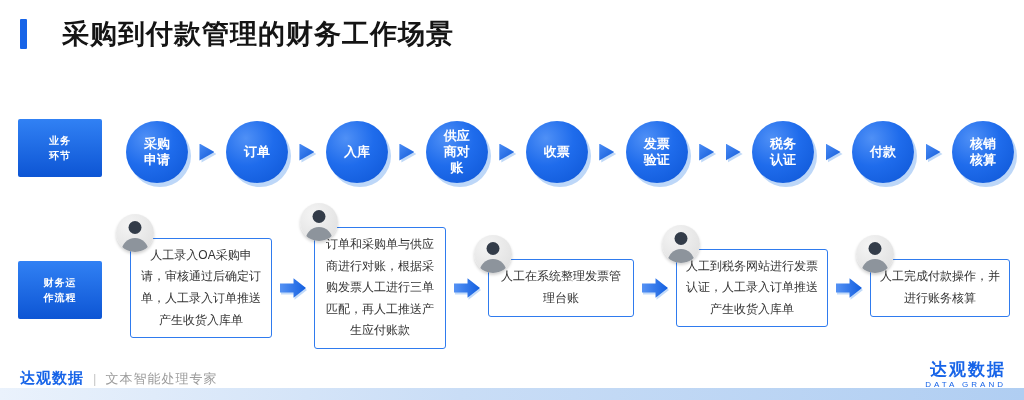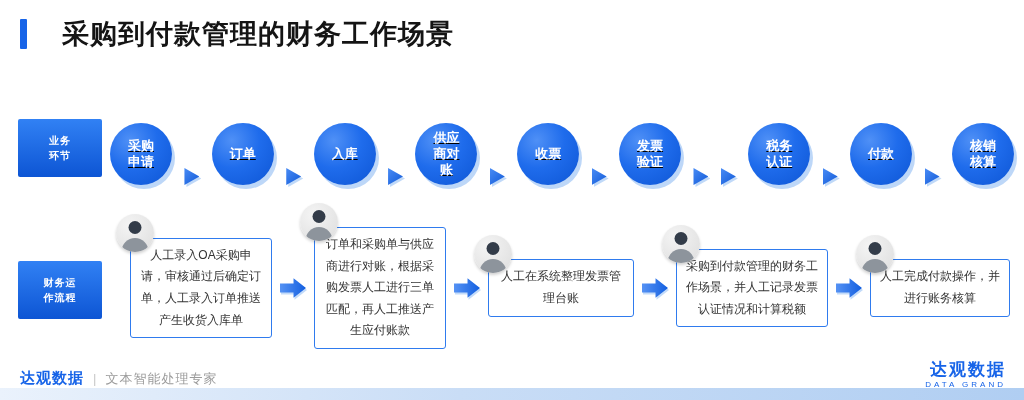--- a/index.html
+++ b/index.html
@@ -16,22 +16,22 @@
   
   .stage-label { position:absolute; left:18px; width:84px; height:58px;
     background:linear-gradient(180deg,#3181f4,var(--accent-dark,#0d55d4));
     color:#fff; font-weight:700; font-size:10px; letter-spacing:1px;
     display:flex; align-items:center; justify-content:center; text-align:center;
     white-space:pre-line; line-height:1.5; border-radius:2px; }
   .stage-label.business { top:119px; }
   .stage-label.finance  { top:261px; }
 
   
-  .nodes-row { position:absolute; left:110px; right:10px; top:119px; height:66px;
-    display:flex; align-items:flex-end; justify-content:space-between;text-decoration:underline; }
+  .nodes-row { position:absolute; left:126px; right:10px; top:119px; height:66px;
+    display:flex; align-items:center; justify-content:space-between; }
   .node { width:62px; height:62px; border-radius:50%; flex:0 0 auto;
     background:radial-gradient(circle at 32% 28%, #4f90f6 0%, #1f6cec 45%, var(--accent-dark,#0d55d4) 100%);
     box-shadow:3px 4px 0 0 var(--accent-light,#bdd7f8);
     color:#fff; display:flex; align-items:center; justify-content:center; }
   .node span { display:block; width:30px; font-size:13px; font-weight:700; line-height:1.25;
     text-align:center; word-break:break-all; }
   .tri-arrow { width:15px; height:17px; flex:0 0 auto;
     filter:drop-shadow(2px 2px 0 rgba(189,215,248,.95)); }
   .tri-arrow i { display:block; width:100%; height:100%;
     background:linear-gradient(135deg,#4a8cf5,#1059d8);
@@ -178,21 +178,21 @@
       <div class="step-box">人工在系统整理发票管理台账</div>
     </div>
     <div class="block-arrow">
         <i></i>
       </div>
     <div class="step step-4">
       <div class="avatar">
         <span class="head"></span>
         <span class="torso"></span>
       </div>
-      <div class="step-box">采购到付款管理的财务工作场景，并人工记录发票认证情况和计算税额</div>
+      <div class="step-box">人工到税务网站进行发票认证，人工录入订单推送产生收货入库单</div>
     </div>
     <div class="block-arrow">
         <i></i>
       </div>
     <div class="step step-5">
       <div class="avatar">
         <span class="head"></span>
         <span class="torso"></span>
       </div>
       <div class="step-box">人工完成付款操作，并进行账务核算</div>

